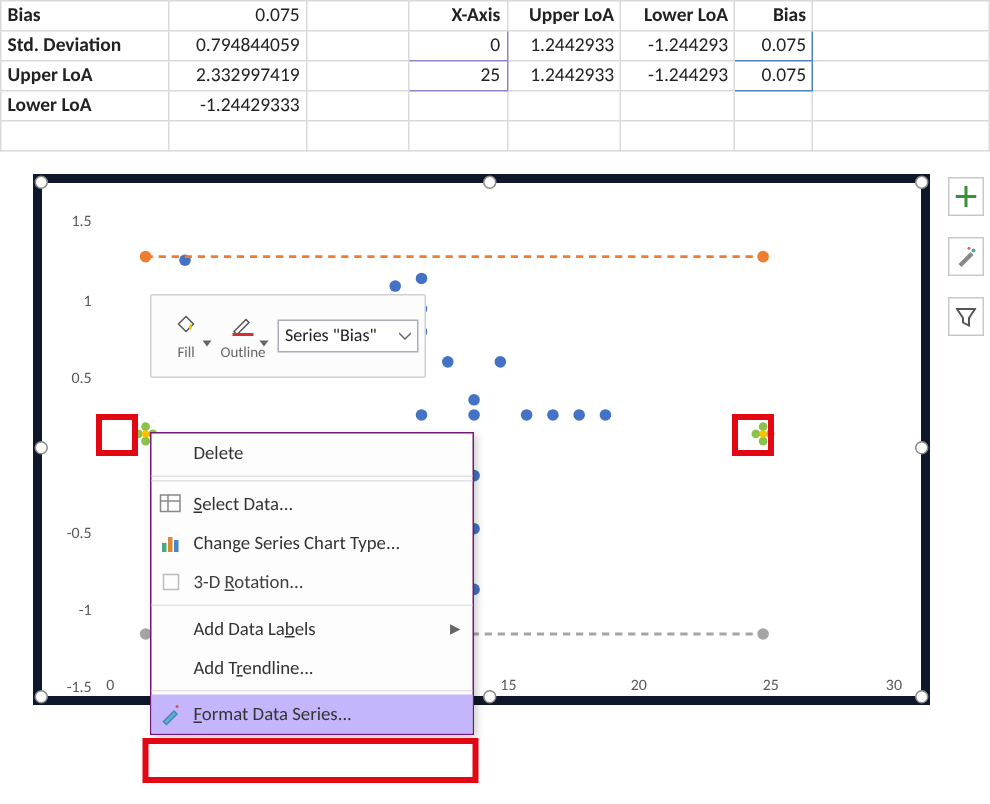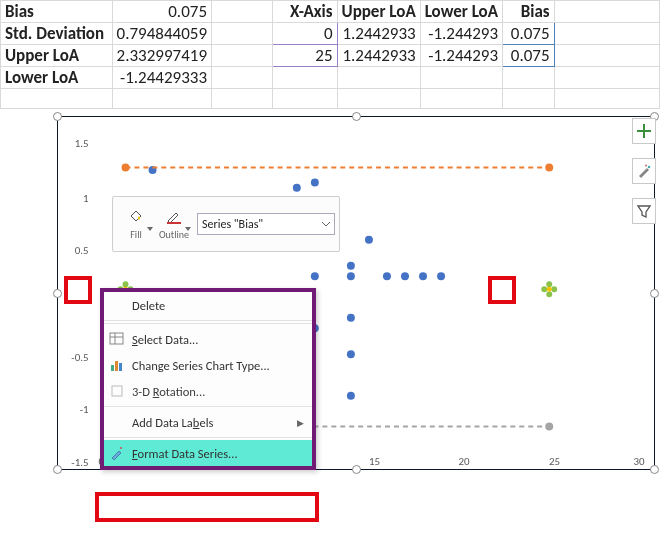--- a/index.html
+++ b/index.html
@@ -17,21 +17,21 @@
   
   .sheet {
     border-collapse: collapse;
     width: 660px;
   }
   .sheet td {
     border: 1px solid #d9d9d9;
     height: 20px;
     padding: 0 4px;
     white-space: nowrap;
-    font-size: 17px;
+    font-size: 13px;
   }
   .sheet .b { font-weight: 700; }
   .sheet .r { text-align: right; }
   .cA { width: 112px; }
   .cB { width: 92px; }
   .cC { width: 68px; }
   .cD { width: 66px; }
   .cE { width: 76px; }
   .cF { width: 76px; }
   .cG { width: 52px; }
@@ -39,22 +39,21 @@
   .sel-x1 { border: 1.5px solid #9a80c7 !important; }
   .sel-x2 { border: 1.5px solid #9a80c7 !important; border-top: 1px solid #d9d9d9 !important; }
   .sel-b1 { border: 1.5px solid #4f81bd !important; }
   .sel-b2 { border: 1.5px solid #4f81bd !important; border-top: 1px solid #d9d9d9 !important; }
   
   .chart-wrap {
     position: absolute;
     left: 22px; top: 116px;
     width: 598px; height: 354px;
     background: #fff;
-    border: 1px solid #0f172a;
-    margin-left: 35px;
+    border: 6px solid #0f172a;
   }
   .sel-handle {
     position: absolute;
     width: 9px; height: 9px;
     background: #fff;
     border: 1px solid #888;
     border-radius: 50%;
   }
   
   .chart-wrap svg { width: 100%; height: 100%; }
@@ -68,28 +67,27 @@
     width: 24px; height: 26px;
     border: 1px solid #c8c8c8;
     background: #fff;
     margin-bottom: 14px;
     display: flex; align-items: center; justify-content: center;
   }
   
   .mini {
     position: absolute;
     left: 100px; top: 196px;
-    width: 228px; height: 56px;
+    width: 184px; height: 56px;
     background: #fcfcfc;
     border: 1px solid #cfcfcf;
     border-radius: 2px;
     display: flex;
     align-items: center;
     padding: 2px 4px;
-    margin-left: 12px;
   }
   .mini .btn {
     width: 38px;
     text-align: center;
     font-size: 10px;
     color: #666;
     position: relative;
   }
   .mini .caret {
     position: absolute; right: 2px; top: 20px;
@@ -107,33 +105,33 @@
     padding: 0 4px;
     display: flex; align-items: center; justify-content: space-between;
     font-size: 12px;
   }
   
   .menu {
     position: absolute;
     left: 100px; top: 288px;
     width: 216px;
     background: #fdfdfd;
-    border: 4px solid #701a75;
+    border: 1px solid #701a75;
     box-shadow: 2px 2px 5px rgba(0,0,0,.2);
     font-size: 12.5px;
   }
   .menu .item {
     height: 26px;
     display: flex; align-items: center;
     padding-left: 28px;
     position: relative;
     color: #333;
   }
   .menu .item.disabled { color: #404040; }
-  .menu .item.hover   { background: #5eead4; }
+  .menu .item.hover   { background: #c4b5fd; }
   .menu .sep { height: 1px; background: #e2e2e2; margin: 2px 0; }
   .menu .ico {
     position: absolute; left: 5px; top: 5px;
     width: 16px; height: 16px;
   }
   .menu .sub { position: absolute; right: 8px; font-size: 9px; color: #666; }
   .ul { text-decoration: underline; }
 </style>
 </head>
 <body>
@@ -341,20 +339,23 @@
     <svg class="ico">
         <rect x="3" y="3" width="10" height="10" fill="none" stroke="#bbb"></rect>
       </svg>
     <span>3-D <span class="ul">R</span>otation...</span>
   </div>
   <div class="sep"></div>
   <div class="item">
     <span>Add Data La<span class="ul">b</span>els</span>
       <span class="sub">▶</span>
   </div>
+  <div class="item">
+    <span>Add T<span class="ul">r</span>endline...</span>
+  </div>
   <div class="sep"></div>
   <div class="item hover">
     <svg class="ico">
         <path d="M3 13l7-7 2 2-7 7z" fill="#6ad" stroke="#48a"></path>
         <circle cx="12" cy="3" r="1" fill="#c55"></circle>
       </svg>
     <span><span class="ul">F</span>ormat Data Series...</span>
   </div>
 </div>
 

